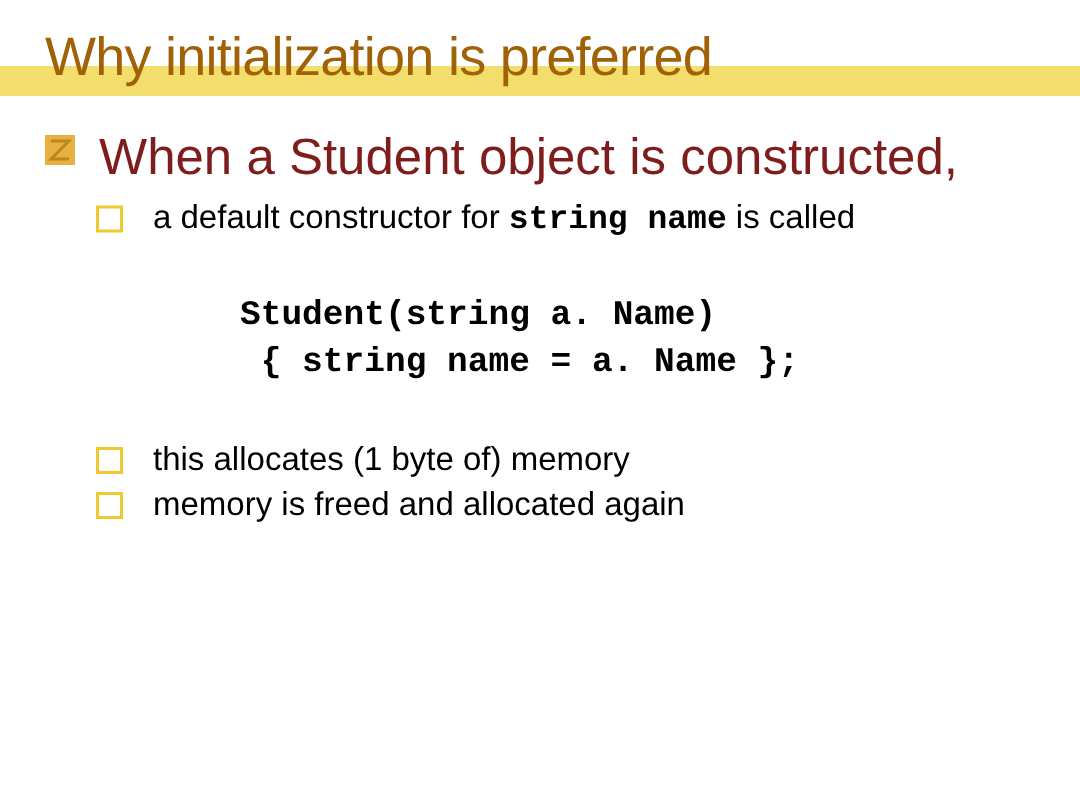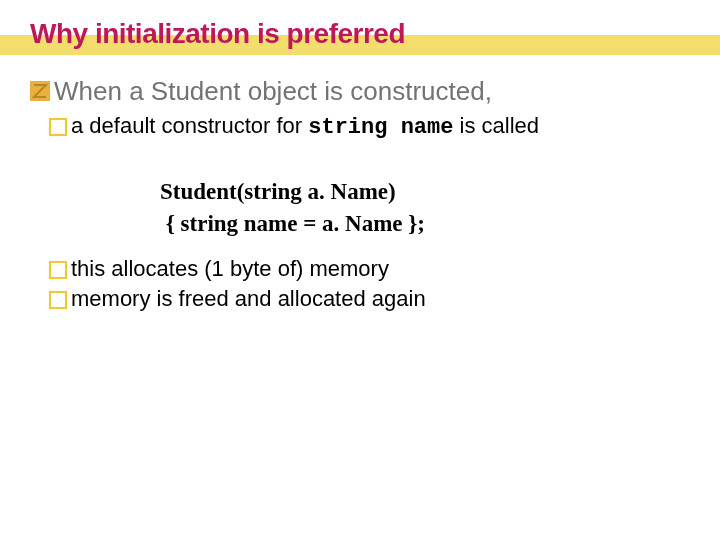--- a/index.html
+++ b/index.html
@@ -9,57 +9,57 @@
     background: #ffffff;
     font-family: Verdana, Geneva, sans-serif;
     overflow: hidden;
     position: relative;
   }
   .slide {
     padding: 18px 30px 20px 30px;
   }
   .title {
     font-family: "Arial Black", Arial, sans-serif;
-    font-weight: 700;
-    font-size: 28px;
+    font-weight: 400;
+    font-size: 36px;
     line-height: 1.12;
     letter-spacing: -0.5px;
-    color: #be185d;
+    color: #a16207;
     position: relative;
     z-index: 2;
   }
   .title-wrap {
     position: relative;
     margin-bottom: 26px;
   }
   .underline {
     position: absolute;
     left: -30px;
     right: -30px;
     bottom: -6px;
     height: 20px;
     background: #f3dd6d;
     z-index: 1;
   }
   .lvl1 {
-    font-size: 26px;
-    color: #737373;
+    font-size: 34px;
+    color: #7f1d1d;
     margin-left: 0;
     display: flex;
     align-items: flex-start;
-    gap: 4px;
+    gap: 16px;
     line-height: 1.25;
   }
   .lvl2 {
     font-size: 22px;
     color: #000;
-    margin-left: 19px;
+    margin-left: 34px;
     display: flex;
     align-items: flex-start;
-    gap: 4px;
+    gap: 20px;
     line-height: 1.3;
     margin-top: 4px;
   }
   .bullet-z {
     flex: 0 0 auto;
     width: 20px;
     height: 20px;
     background: #e8b040;
     margin-top: 6px;
     display: flex;
@@ -69,24 +69,24 @@
   .bullet-z svg { display:block; }
   .bullet-y {
     flex: 0 0 auto;
     width: 18px;
     height: 18px;
     border: 2px solid #f0c830;
     background: transparent;
     margin-top: 6px;
   }
   .codeblock {
-    font-family: Liberation Serif, serif;
+    font-family: Liberation Mono, monospace;
     font-weight: bold;
     font-size: 23px;
-    margin: 34px 0 16px 130px;
+    margin: 34px 0 34px 130px;
     line-height: 1.35;
     white-space: pre;
   }
   .mono {
     font-family: "Courier New", Courier, monospace;
     font-weight: bold;
   }
   .lvl2-text { flex: 1; }
   .group-bottom .lvl2 { margin-top: 2px; justify-content: space-between; }
 </style>

